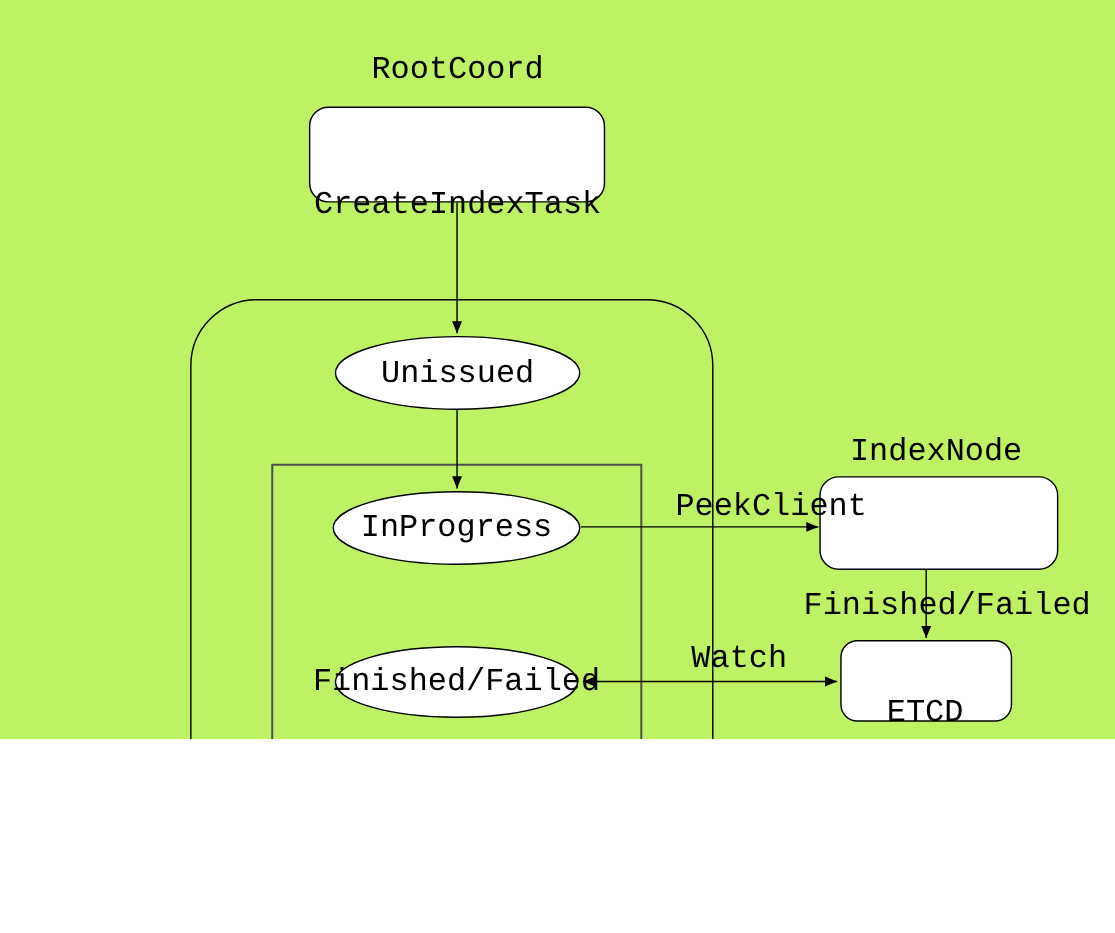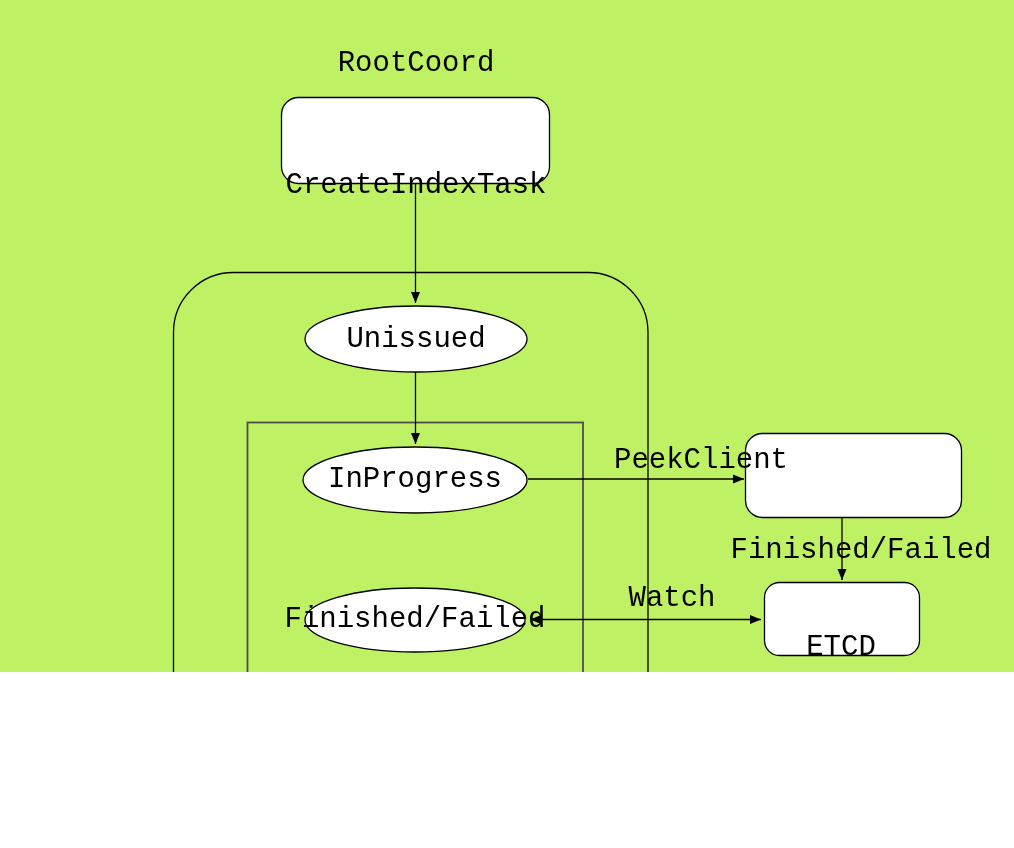--- a/index.html
+++ b/index.html
@@ -55,20 +55,21 @@
 
     <rect x="281.5" y="97.5" width="268" height="86" rx="17" ry="17" fill="#ffffff" stroke="#000000" stroke-width="1.3"></rect>
     <ellipse cx="416" cy="339" rx="111" ry="33" fill="#ffffff" stroke="#000000" stroke-width="1.3"></ellipse>
     <ellipse cx="415" cy="480" rx="112" ry="33" fill="#ffffff" stroke="#000000" stroke-width="1.3"></ellipse>
     <ellipse cx="415" cy="620" rx="110" ry="32" fill="#ffffff" stroke="#000000" stroke-width="1.3"></ellipse>
     <rect x="745.5" y="433.5" width="216" height="84" rx="17" ry="17" fill="#ffffff" stroke="#000000" stroke-width="1.3"></rect>
     <rect x="764.5" y="582.5" width="155" height="73" rx="15" ry="15" fill="#ffffff" stroke="#000000" stroke-width="1.3"></rect>
   </svg>
 
   <div class="lbl" style="left:416px; top:64px;">RootCoord</div>
+  <div class="lbl" style="left:851px; top:411px;">IndexNode</div>
 
   <div class="lbl" style="left:416px; top:146px;margin-top:40px;">CreateIndexTask</div>
   <div class="lbl" style="left:416px; top:340px;">Unissued</div>
   <div class="lbl" style="left:415px; top:480px;text-align:right;">InProgress</div>
   <div class="lbl" style="left:415px; top:620px;">Finished/Failed</div>
   <div class="lbl" style="left:841px; top:648px;">ETCD</div>
 
   <div class="lbl" style="left:657px; top:461px;margin-left:44px;">PeekClient</div>
   <div class="lbl" style="left:861px; top:551px;">Finished/Failed</div>
   <div class="lbl" style="left:672px; top:599px;">Watch</div>

